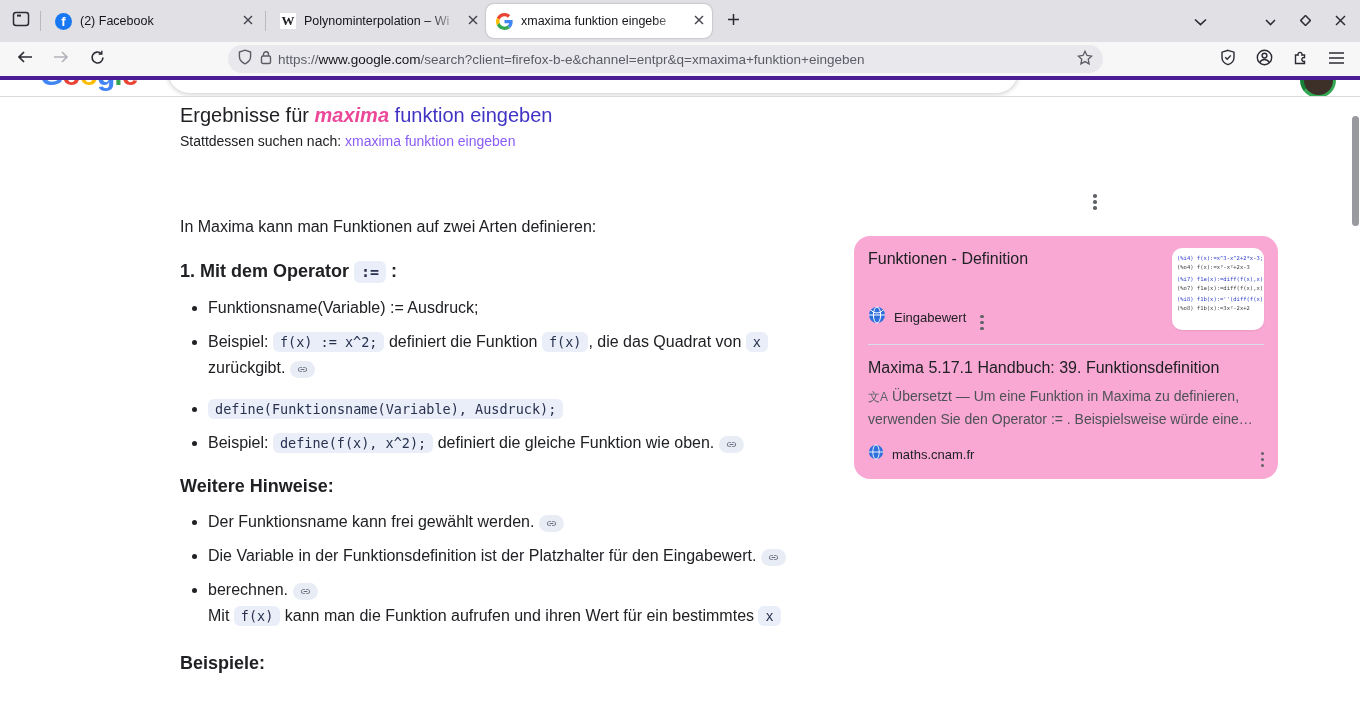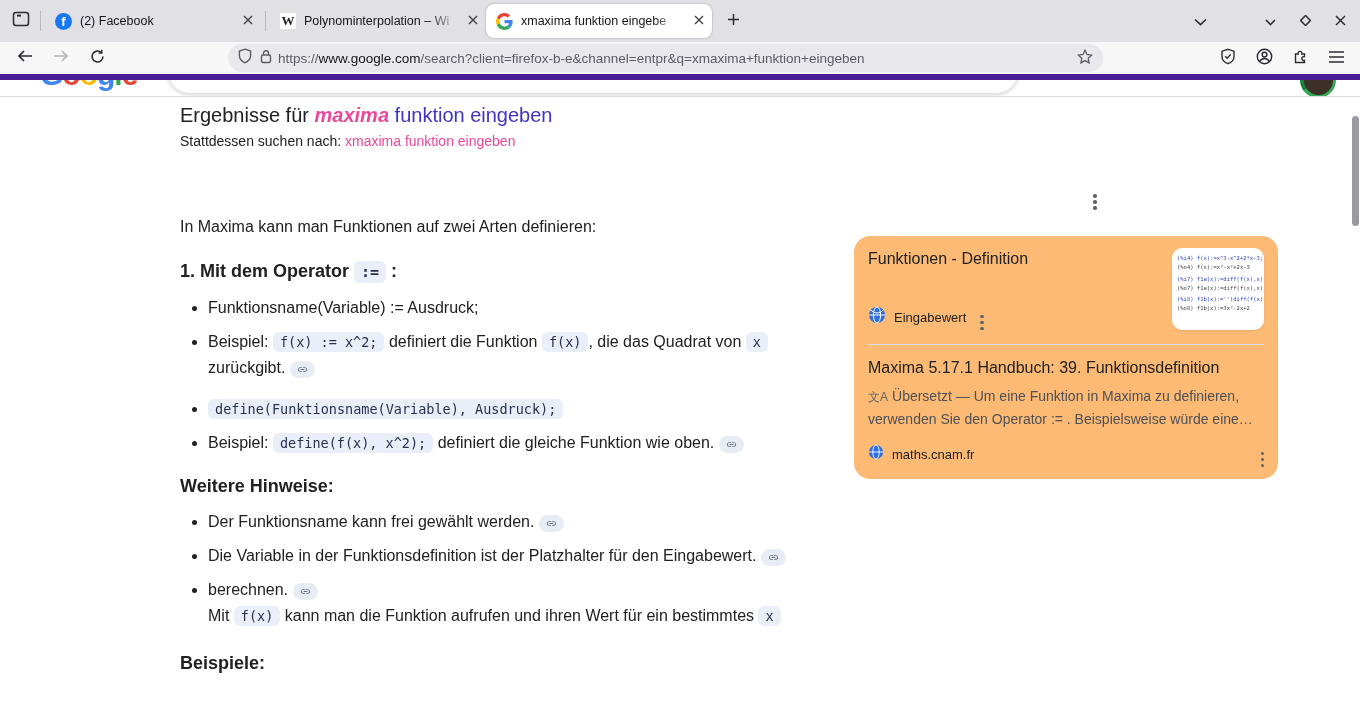--- a/index.html
+++ b/index.html
@@ -16,62 +16,62 @@
   .tab .title { margin-left:8px; white-space:nowrap; overflow:hidden; flex:1;
      -webkit-mask-image:linear-gradient(to right, #000 78%, transparent 97%);
      mask-image:linear-gradient(to right, #000 78%, transparent 97%); }
   .tab .close { margin-left:4px; color:#45454f; }
   .fb-badge { width:17px; height:17px; border-radius:50%; background:#1877f2; color:#fff; font-weight:bold; font-size:13px; display:flex; align-items:flex-end; justify-content:center; line-height:16px; flex:0 0 auto; }
   .wp-badge { width:16px; height:16px; background:#fff; color:#202124; font-family:"Liberation Serif", serif; font-size:13px; font-weight:bold; display:flex; align-items:center; justify-content:center; flex:0 0 auto; }
   .g-badge { width:17px; height:17px; flex:0 0 auto; }
   .tab-spacer { flex:1; }
   .winctl { display:flex; align-items:center; gap:24px; margin-right:8px; color:#2b2b33; }
 
-  .toolbar { height:38px; background:#f7f7f8; border-bottom:6px solid #4c1d95; display:flex; align-items:center; padding:0 10px; }
+  .toolbar { height:38px; background:#f7f7f8; border-bottom:4px solid #4c1d95; display:flex; align-items:center; padding:0 10px; }
   .navbtn { width:30px; height:30px; border-radius:6px; display:flex; align-items:center; justify-content:center; color:#2b2b33; flex:0 0 auto; margin-right:6px; }
   .navbtn.disabled { color:#b3b3bb; }
   .urlbar { margin-left:110px; width:875px; height:28px; background:#e9e9ed; border-radius:14px; display:flex; align-items:center; padding:0 10px; color:#5b5b66; }
   .urlbar .urltext { font-size:13.5px; margin-left:6px; flex:1; white-space:nowrap; overflow:hidden; }
   .urltext .host { color:#15141a; }
   .tool-right { display:flex; align-items:center; gap:20px; margin-left:auto; margin-right:6px; color:#2b2b33; }
 
   
   .content { position:relative; height:643px; background:#fff; overflow:hidden; }
 
   .gheader { position:absolute; left:0; top:0; width:100%; height:17px; background:#fff; border-bottom:1px solid #dadce0; overflow:hidden; }
   .glogo { position:absolute; left:40px; top:-22px; font-size:30px; font-weight:bold; letter-spacing:-1px; }
   .gsearchbox { position:absolute; left:167px; top:-32px; width:852px; height:46px; background:#fff; border:1px solid #dfe1e5; border-radius:23px; box-shadow:0 1px 4px rgba(32,33,36,.18); }
   .gavatar { position:absolute; left:1300px; top:-18px; width:36px; height:36px; border-radius:50%; background:conic-gradient(#1a73e8 0 25%, #34a853 25% 65%, #188038 65% 100%); display:flex; align-items:center; justify-content:center; }
   .gavatar .inner { width:29px; height:29px; border-radius:50%; background:#3c3028; }
 
   .results-for { position:absolute; left:180px; top:24px; font-size:20px; color:#202124; }
   .results-for .q { color:#4033c4; }
   .results-for .q-em { color:#ec4899; font-weight:bold; font-style:italic; }
   .instead { position:absolute; left:180px; top:53px; font-size:14px; color:#202124; }
-  .instead a { color:#ec4899; text-decoration:none;margin-top:32px; }
+  .instead a { color:#8b5cf6; text-decoration:none;margin-top:32px; }
 
   .ai-col { position:absolute; left:180px; top:113px; width:668px; }
   .ai-head { display:flex; align-items:center; gap:9px; }
   .ai-head .label { font-size:13.5px; font-weight:bold; color:#202124; }
   .ai-kebab { position:absolute; left:1083px; top:110px; width:24px; height:24px; display:flex; align-items:center; justify-content:center; color:#5f6368; }
   .kebab-dots { display:inline-flex; flex-direction:column; gap:2.5px; }
   .kebab-dots i { width:3.5px; height:3.5px; border-radius:50%; background:#5f6368; }
 
   .ai-intro { margin-top:22px; font-size:16px; line-height:24px; color:#202124; }
   .ai-col h3 { margin-top:22px; font-size:18px; line-height:20px; color:#202124; font-weight:bold; }
   .ai-col ul { margin-top:15px; padding-left:28px; }
   .ai-col li { font-size:16px; line-height:22px; color:#202124; margin-bottom:12px; }
   .rich-line { min-height:22px; padding-bottom:4px; }
   .chip { font-family:"DejaVu Sans Mono", monospace; font-size:13.5px; background:#e9eef9; color:#28324e; border-radius:6px; padding:2px 7px; white-space:nowrap; }
   h3 .chip { font-size:15px; font-weight:bold; }
   .link-pill { display:inline-flex; align-items:center; justify-content:center; width:25px; height:17px; border-radius:9px; background:#e8ecf4; vertical-align:-2px; }
   .link-pill svg { display:block; }
 
   
-  .rail { position:absolute; left:854px; top:156px; width:424px; background:#fdba74; border-radius:16px; padding:12px 14px; }
+  .rail { position:absolute; left:854px; top:156px; width:424px; background:#f9a8d4; border-radius:16px; padding:12px 14px; }
   .card1 { display:flex; gap:12px; }
   .card1 .c1left { flex:1; display:flex; flex-direction:column; }
   .card-title { font-size:16px; line-height:21px; color:#202124; }
   .src-row { display:flex; align-items:center; gap:8px; margin-top:auto; }
   .src-row .src { font-size:13px; color:#202124; }
   .thumb { width:92px; height:82px; background:#fff; border-radius:10px; box-shadow:0 1px 2px rgba(0,0,0,.08); padding:7px 5px; overflow:hidden; flex:0 0 auto; }
   .thumb .tl { font-family:"DejaVu Sans Mono", monospace; font-size:5.5px; line-height:6.5px; white-space:nowrap; margin-bottom:2.5px; }
   .thumb .tl.in { color:#3344cc; }
   .thumb .tl.out { color:#444; margin-bottom:5px; }
   .rail-divider { height:1px; background:#d9dfe9; margin:14px 0 12px; }

